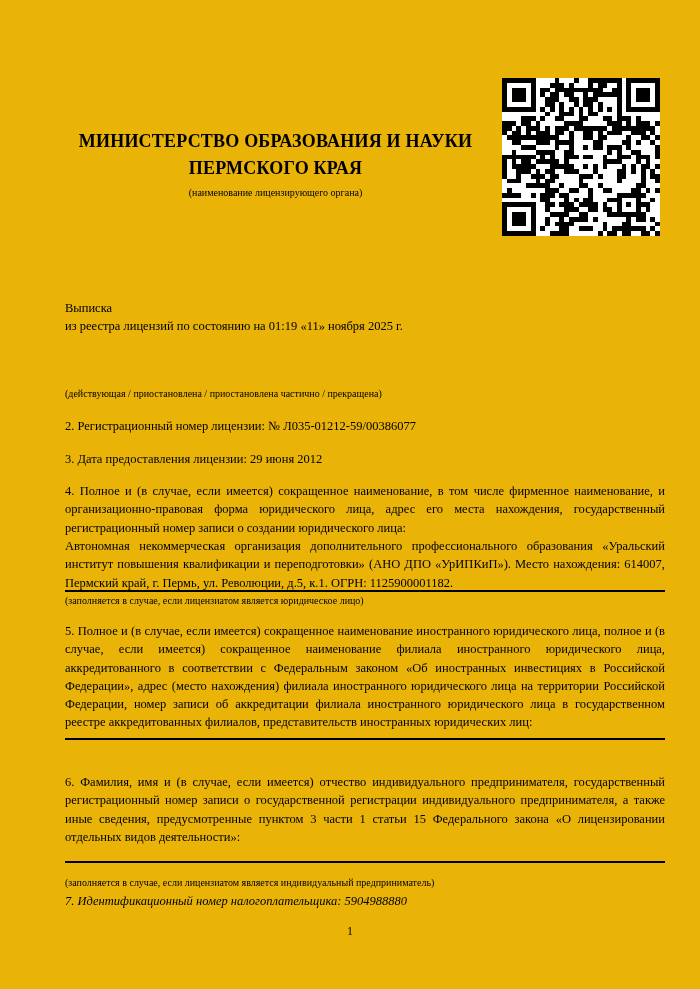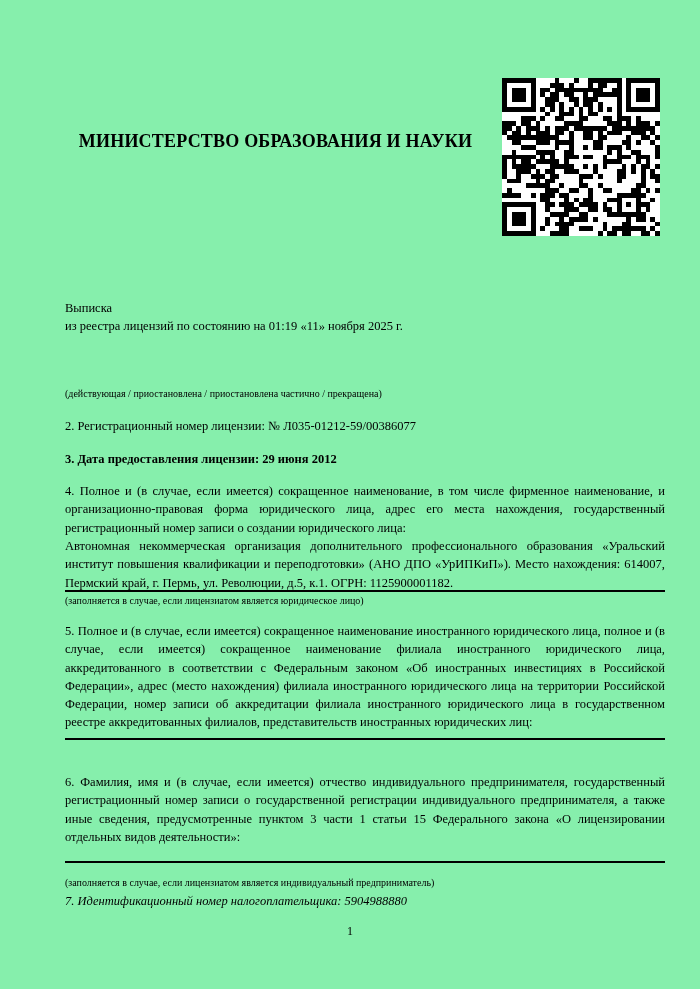--- a/index.html
+++ b/index.html
@@ -1,20 +1,20 @@
 <!DOCTYPE html>
 <html lang="ru"><head>
 <meta charset="utf-8">
 <style>
   html,body{margin:0;padding:0;background:#e8e8e8;}
   .page{
     position:relative;
     width:700px;height:989px;
     margin:0 auto;
-    background:#86efac;
+    background:#eab308;
     color:#000000;
     font-family:"Liberation Serif","DejaVu Serif",serif;
     font-size:12.5px;
     line-height:18.3px;
     overflow:hidden;
   }
   .abs{position:absolute;}
   .content{left:65px;width:600px;}
   .center{text-align:left;}
   .justify{text-align:justify;text-justify:inter-word;}
@@ -27,20 +27,22 @@
   .rule{left:65px;width:600px;height:0;border-top:2px solid #000000;}
   .qr{left:502px;top:78px;width:158px;height:158px;}
   .page-number{left:0;width:700px;text-align:center;font-size:12px;}
 </style>
 </head>
 <body>
 
 <div class="page">
 
   <div class="abs ministry" style="top:129px;">МИНИСТЕРСТВО ОБРАЗОВАНИЯ И НАУКИ</div>
+  <div class="abs ministry" style="top:156px;">ПЕРМСКОГО КРАЯ</div>
+  <div class="abs small-caption" style="left:40px;top:186px;width:471px;text-align:center;">(наименование лицензирующего органа)</div>
 
   <svg class="abs qr" id="qr-svg" viewBox="0 0 33 33" shape-rendering="crispEdges">
       <rect x="0" y="0" width="33" height="33" fill="#fff"></rect>
       <rect x="0" y="0" width="1" height="1" fill="#000"></rect>
       <rect x="1" y="0" width="1" height="1" fill="#000"></rect>
       <rect x="2" y="0" width="1" height="1" fill="#000"></rect>
       <rect x="3" y="0" width="1" height="1" fill="#000"></rect>
       <rect x="4" y="0" width="1" height="1" fill="#000"></rect>
       <rect x="5" y="0" width="1" height="1" fill="#000"></rect>
       <rect x="6" y="0" width="1" height="1" fill="#000"></rect>
@@ -591,21 +593,21 @@
       <rect x="32" y="32" width="1" height="1" fill="#000"></rect>
     </svg>
 
   <div class="abs content center" style="top:299px;">Выписка</div>
   <div class="abs content center" style="top:317px;">из реестра лицензий по состоянию на 01:19 «11» ноября 2025 г.</div>
 
   <div class="abs content center small-caption" style="top:387px;">(действующая / приостановлена / приостановлена частично / прекращена)</div>
 
   <div class="abs content" style="top:417px;">2. Регистрационный номер лицензии: № Л035-01212-59/00386077</div>
 
-  <div class="abs content" style="top:450px;font-weight:bold;">3. Дата предоставления лицензии: 29 июня 2012</div>
+  <div class="abs content" style="top:450px;">3. Дата предоставления лицензии: 29 июня 2012</div>
 
   <div class="abs content justify" style="top:482px;">4. Полное и (в случае, если имеется) сокращенное наименование, в том числе фирменное наименование, и организационно-правовая форма юридического лица, адрес его места нахождения, государственный регистрационный номер записи о создании юридического лица:</div>
   <div class="abs content justify" style="top:537px;">Автономная некоммерческая организация дополнительного профессионального образования «Уральский институт повышения квалификации и переподготовки» (АНО ДПО «УрИПКиП»). Место нахождения: 614007, Пермский край, г. Пермь, ул. Революции, д.5, к.1. ОГРН: 1125900001182.</div>
   <div class="abs rule" style="top:590px;"></div>
   <div class="abs content center small-caption" style="top:594px;">(заполняется в случае, если лицензиатом является юридическое лицо)</div>
 
   <div class="abs content justify" style="top:622px;">5. Полное и (в случае, если имеется) сокращенное наименование иностранного юридического лица, полное и (в случае, если имеется) сокращенное наименование филиала иностранного юридического лица, аккредитованного в соответствии с Федеральным законом «Об иностранных инвестициях в Российской Федерации», адрес (место нахождения) филиала иностранного юридического лица на территории Российской Федерации, номер записи об аккредитации филиала иностранного юридического лица в государственном реестре аккредитованных филиалов, представительств иностранных юридических лиц:</div>
   <div class="abs rule" style="top:738px;"></div>
 
   <div class="abs content justify" style="top:773px;">6. Фамилия, имя и (в случае, если имеется) отчество индивидуального предпринимателя, государственный регистрационный номер записи о государственной регистрации индивидуального предпринимателя, а также иные сведения, предусмотренные пунктом 3 части 1 статьи 15 Федерального закона «О лицензировании отдельных видов деятельности»:</div>

